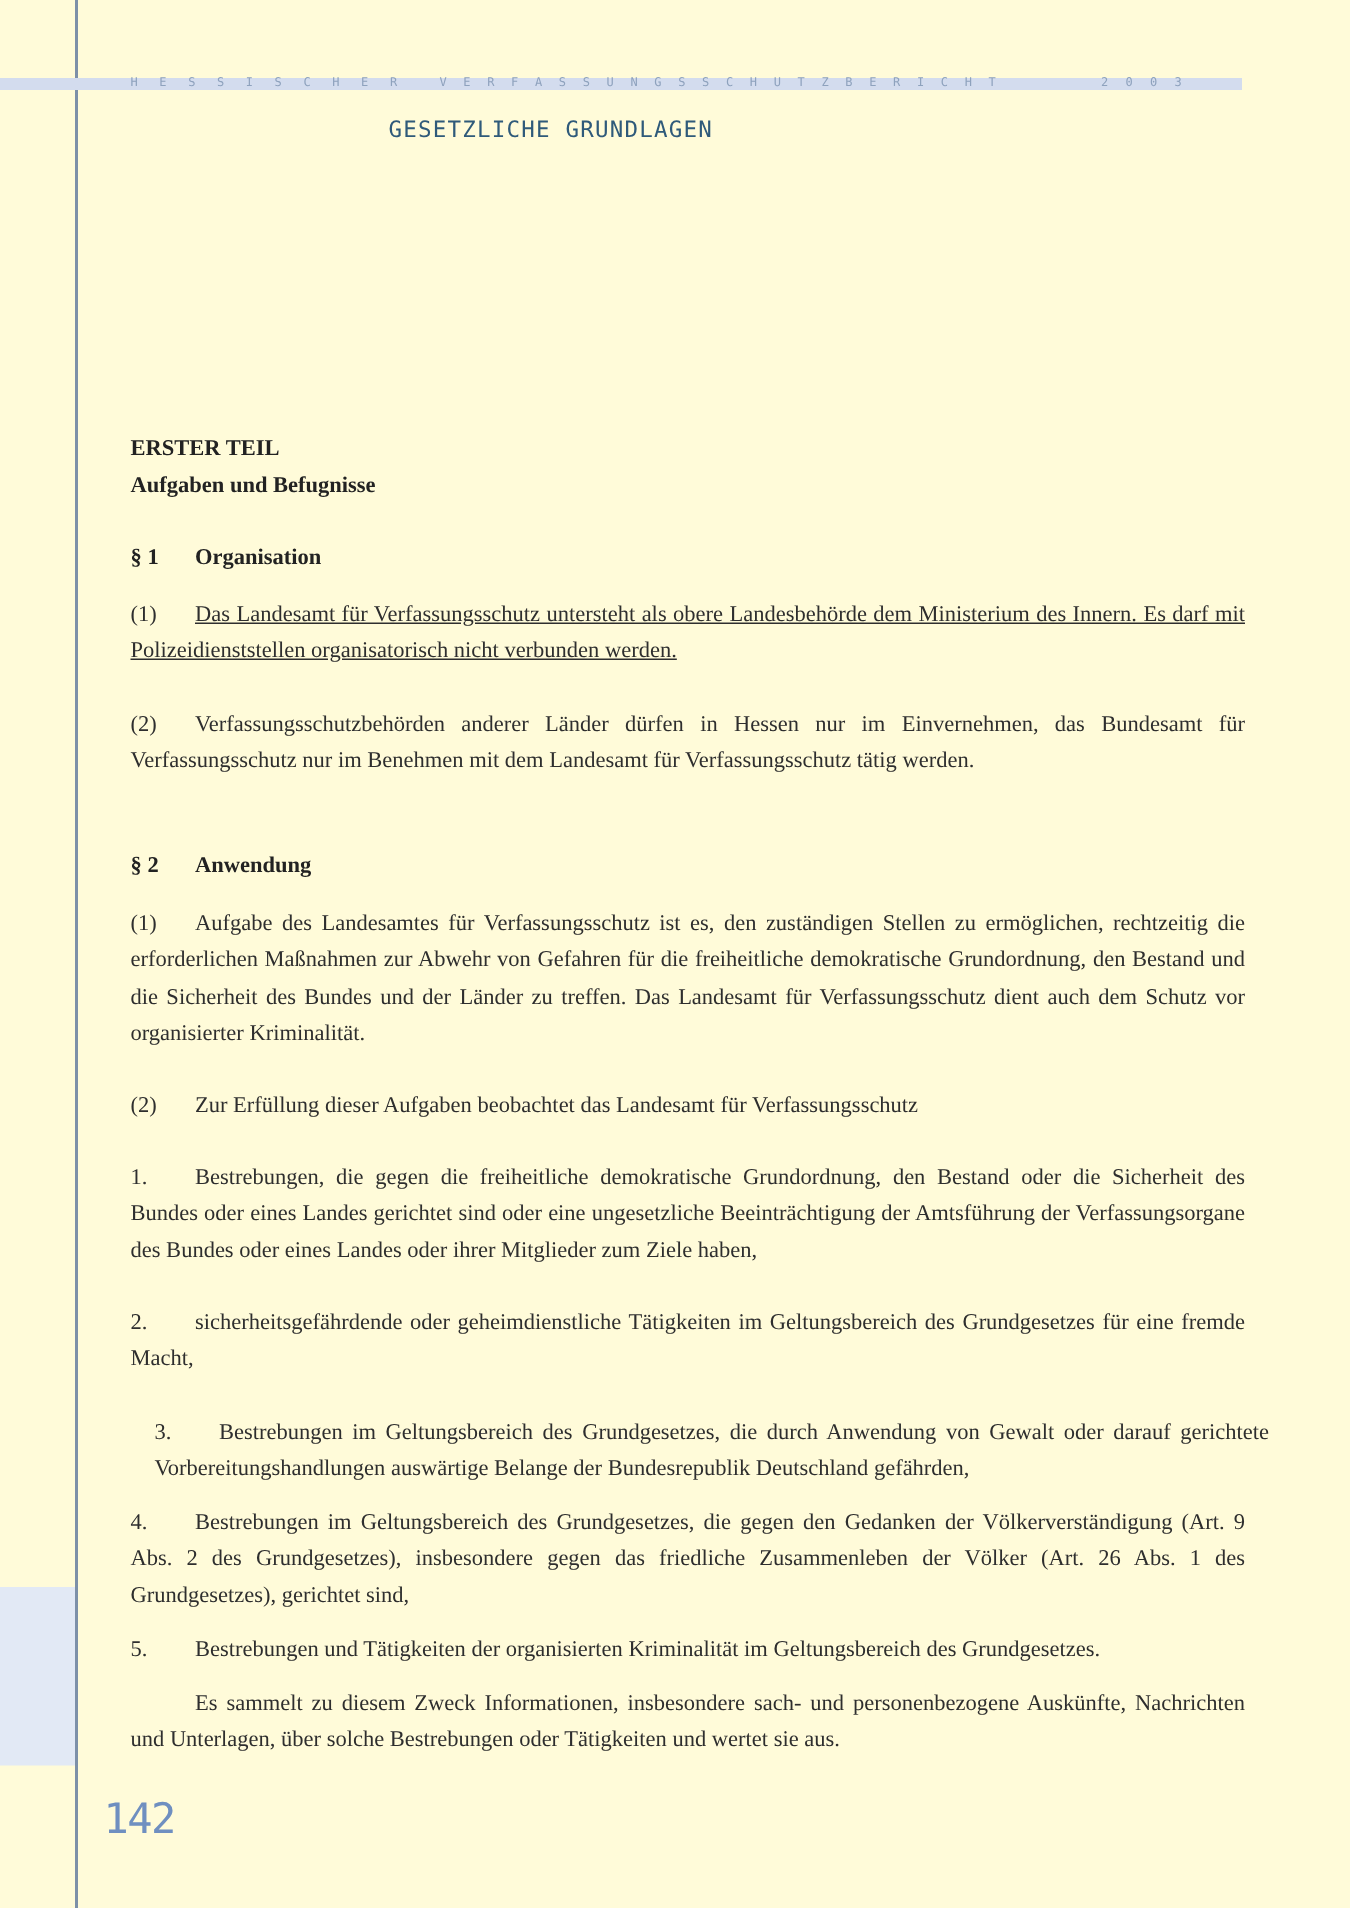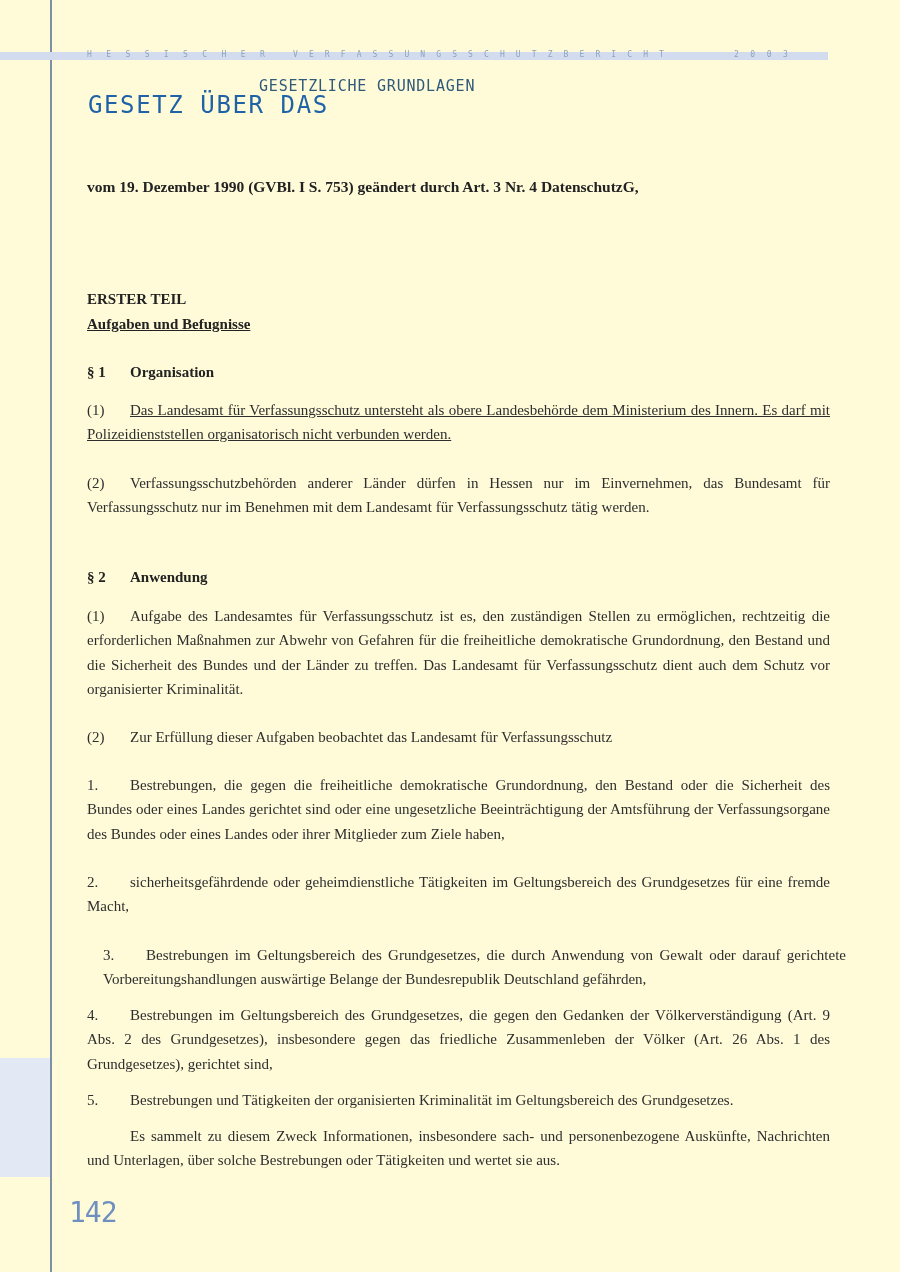--- a/index.html
+++ b/index.html
@@ -77,30 +77,30 @@
 <div class="vrule"></div>
 <div class="side-block"></div>
 
 <div class="section-label">GESETZLICHE GRUNDLAGEN</div>
 <div class="header-band"></div>
 <div class="band-text t1">HESSISCHER</div>
 <div class="band-text t2">VERFASSUNGSSCHUTZBERICHT</div>
 <div class="band-text t3">2003</div>
 
 <h1 class="main-title">
-  <span>GESETZ ÜBER DAS</span><br>
+  <br>
 </h1>
 
 <p class="subtitle">
-  <span>vom 19. Dezember 1990 (GVBl. I S. 753) geändert durch Art. 3 Nr. 4 DatenschutzG,</span><br>
+  <br>
 </p>
 
 <div class="content">
   <div class="part-title" style="top:291px;">ERSTER TEIL</div>
-  <div class="part-title" style="top:316px;text-decoration:underline;">Aufgaben und Befugnisse</div>
+  <div class="part-title" style="top:316px;">Aufgaben und Befugnisse</div>
 
   <div class="para-head" style="top:364px;">
     <span class="num">§ 1</span><span>Organisation</span>
   </div>
   <div class="block" style="top:398px;text-decoration:underline;">
     <span class="lbl">(1)</span><span>Das Landesamt für Verfassungsschutz untersteht als obere Landesbehörde dem Ministerium des Innern. Es darf mit Polizeidienststellen organisatorisch nicht verbunden werden.</span>
   </div>
   <div class="block" style="top:471px;">
     <span class="lbl">(2)</span><span>Verfassungsschutzbehörden anderer Länder dürfen in Hessen nur im Einvernehmen, das Bundesamt für Verfassungsschutz nur im Benehmen mit dem Landesamt für Verfassungsschutz tätig werden.</span>
   </div>

